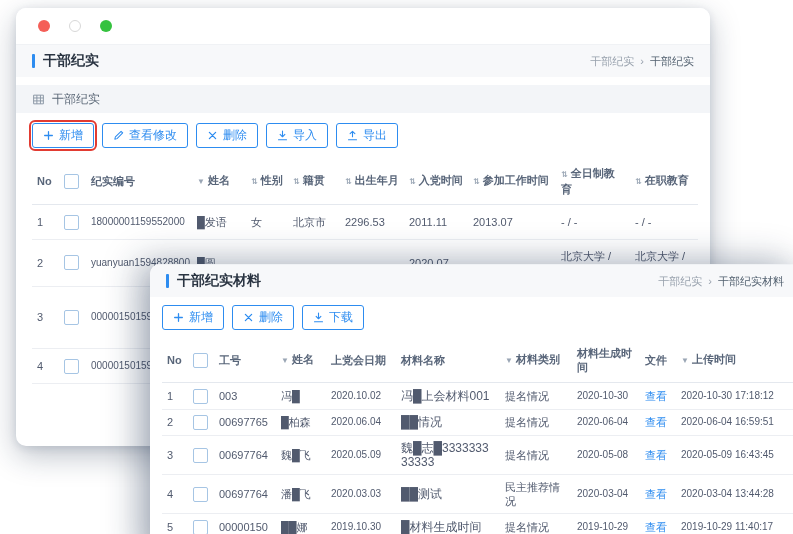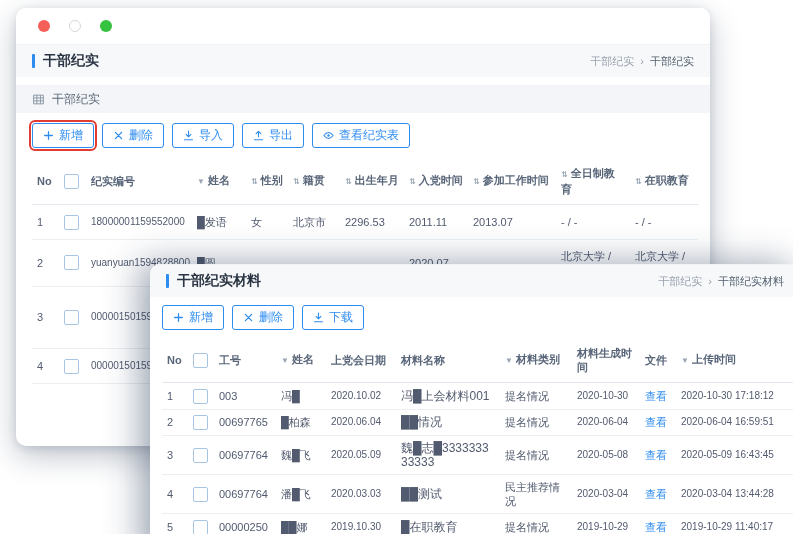--- a/index.html
+++ b/index.html
@@ -109,42 +109,41 @@
 
   <div class="toolbar">
     <button class="btn hl">
       <svg viewBox="0 0 12 12">
           <path d="M6 1.8v8.4M1.8 6h8.4" stroke="currentColor" stroke-width="1.4" fill="none" stroke-linecap="round"></path>
         </svg>
       <span>新增</span>
     </button>
     <button class="btn">
       <svg viewBox="0 0 12 12">
+          <path d="M2 10l.6-2.4L8.8 1.4l1.8 1.8-6.2 6.2L2 10z" fill="none" stroke="currentColor" stroke-width="1.1" stroke-linejoin="round"></path>
+        </svg>
+      <span>查看修改</span>
+    </button>
+    <button class="btn">
+      <svg viewBox="0 0 12 12">
           <path d="M2.6 2.6l6.8 6.8M9.4 2.6L2.6 9.4" stroke="currentColor" stroke-width="1.4" fill="none" stroke-linecap="round"></path>
         </svg>
       <span>删除</span>
     </button>
     <button class="btn">
       <svg viewBox="0 0 12 12">
           <path d="M6 1.2v6M3.4 4.8L6 7.4l2.6-2.6M1.6 10.6h8.8" stroke="currentColor" stroke-width="1.2" fill="none" stroke-linecap="round" stroke-linejoin="round"></path>
         </svg>
       <span>导入</span>
     </button>
     <button class="btn">
       <svg viewBox="0 0 12 12">
           <path d="M6 7.4v-6M3.4 4L6 1.4 8.6 4M1.6 10.6h8.8" stroke="currentColor" stroke-width="1.2" fill="none" stroke-linecap="round" stroke-linejoin="round"></path>
         </svg>
       <span>导出</span>
-    </button>
-    <button class="btn">
-      <svg viewBox="0 0 12 12">
-          <path d="M1 6c1.6-2.2 3.2-3.2 5-3.2S9.4 3.8 11 6c-1.6 2.2-3.2 3.2-5 3.2S2.6 8.2 1 6z" fill="none" stroke="currentColor" stroke-width="1.1"></path>
-          <circle cx="6" cy="6" r="1.3" fill="currentColor"></circle>
-        </svg>
-      <span>查看纪实表</span>
     </button>
   </div>
 
   <div class="table-wrap">
       <table class="grid">
         <colgroup>
           <col>
           <col>
           <col>
           <col>
@@ -337,24 +336,24 @@
             <td><span>2020.03.03</span></td>
             <td><span>██测试</span></td>
             <td><span>民主推荐情况</span></td>
             <td><span>2020-03-04</span></td>
             <td><a class="cell-link" href="#">查看</a></td>
             <td><span>2020-03-04 13:44:28</span></td>
           </tr>
           <tr>
             <td><span>5</span></td>
             <td><span class="checkbox"></span></td>
-            <td><span>00000250</span></td>
+            <td><span>00000150</span></td>
             <td><span>██娜</span></td>
             <td><span>2019.10.30</span></td>
-            <td><span>█在职教育</span></td>
+            <td><span>█材料生成时间</span></td>
             <td><span>提名情况</span></td>
             <td><span>2019-10-29</span></td>
             <td><a class="cell-link" href="#">查看</a></td>
             <td><span>2019-10-29 11:40:17</span></td>
           </tr>
         </tbody>
       </table>
     </div>
 </section>
 

